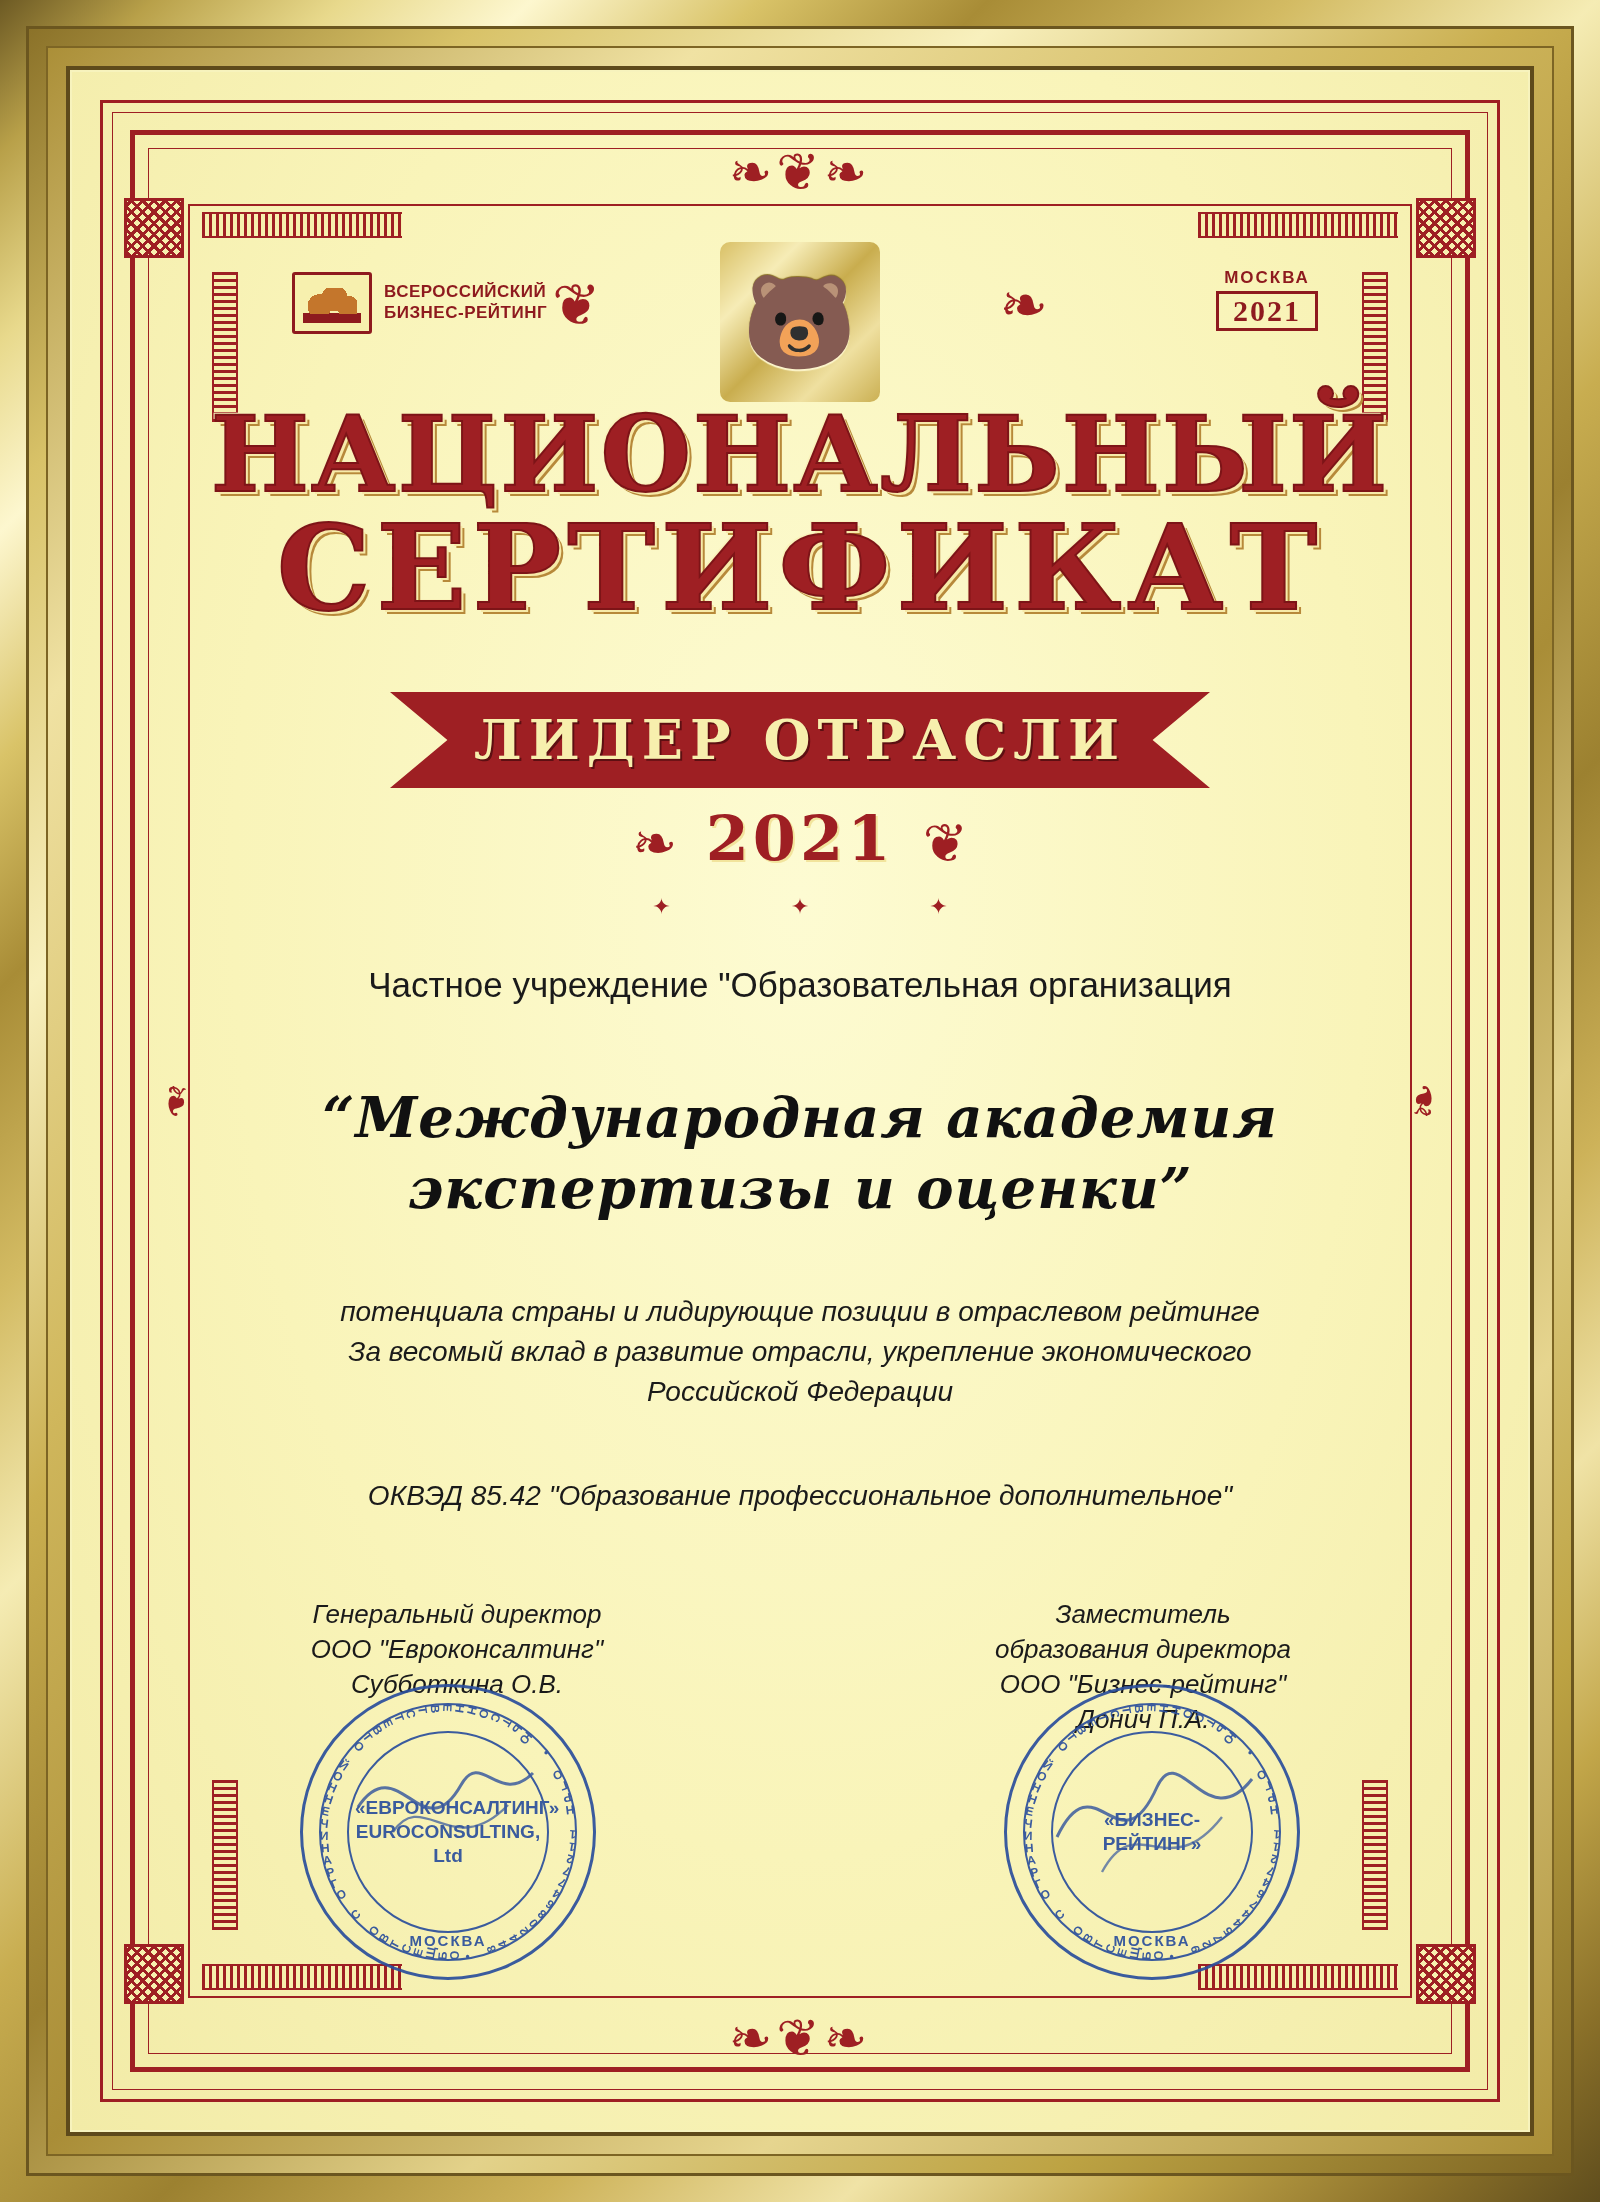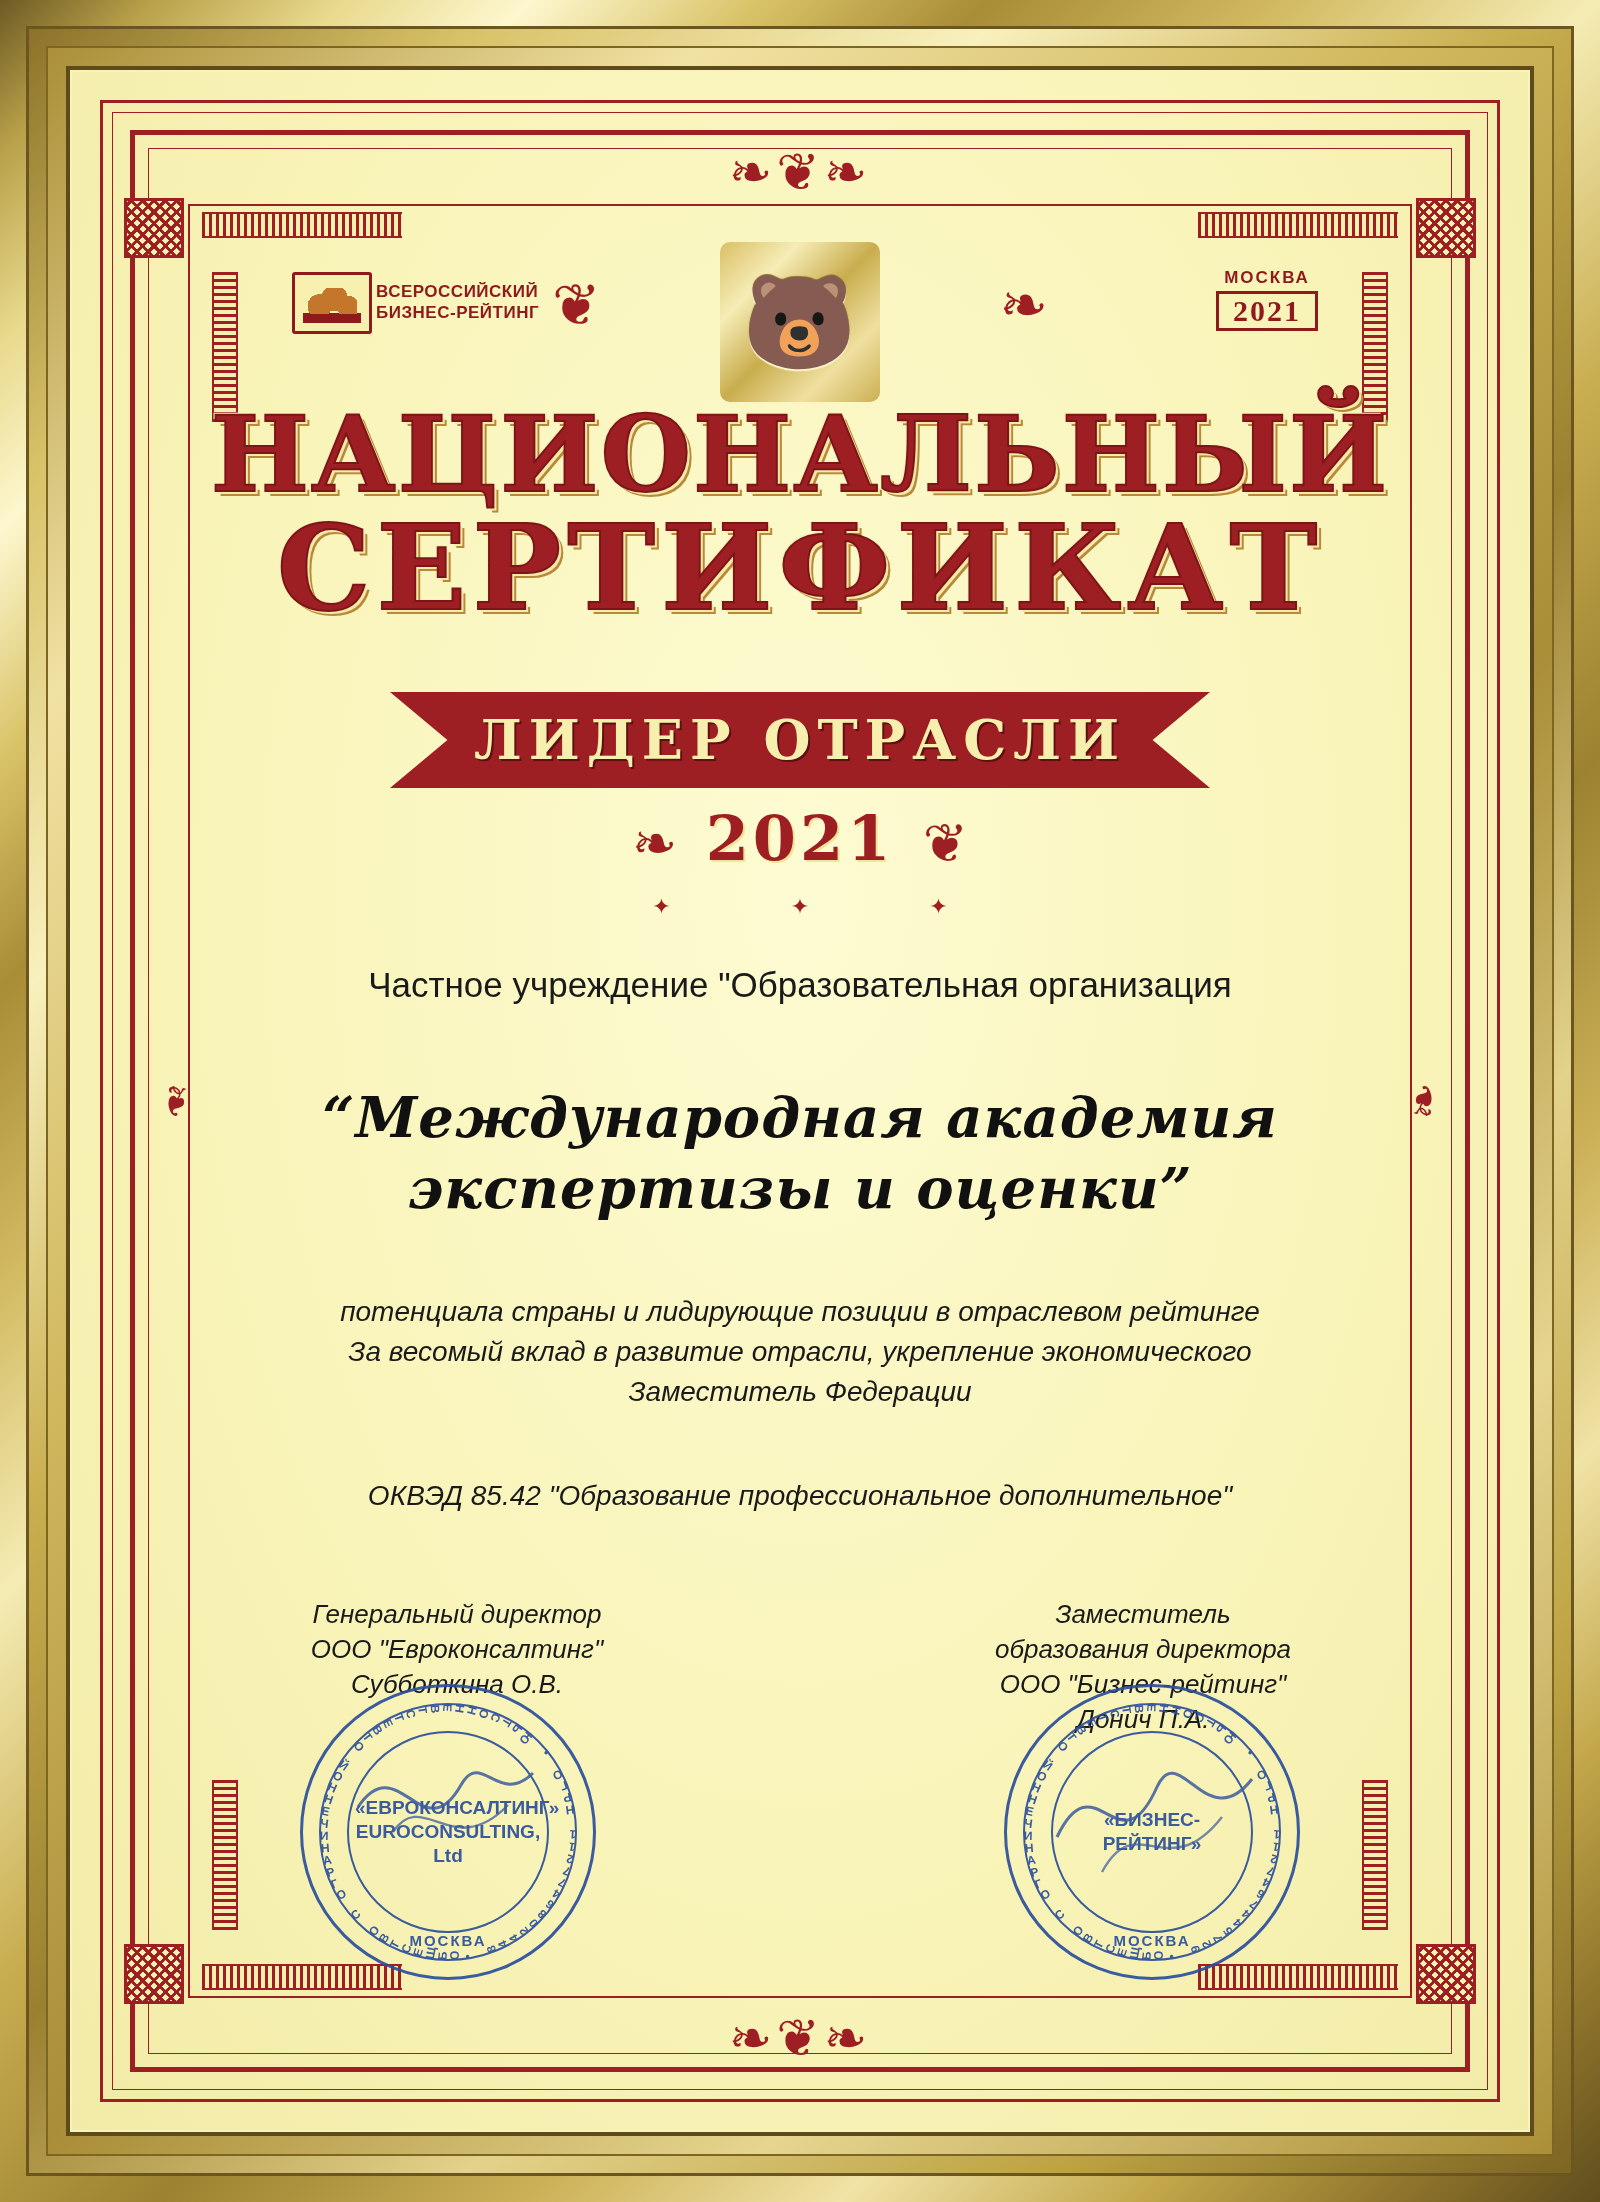--- a/index.html
+++ b/index.html
@@ -189,21 +189,21 @@
   .header-row {
     position: absolute;
     left: 150px; right: 150px; top: 190px;
     height: 120px;
   }
   .logo-vbr {
     position: absolute;
     left: 70px; top: 10px;
     display: flex;
     align-items: center;
-    gap: 4px;
+    gap: 12px;
   }
   .logo-vbr-mark {
     width: 74px; height: 56px;
     border: 3px solid #8e1a1e;
     border-radius: 3px;
     background: #f7f0ae;
     position: relative;
     overflow: hidden;
   }
   .logo-vbr-mark:before {
@@ -575,21 +575,21 @@
     </div>
 
     <div class="org-name">
       <div>“Международная академия</div>
       <div>экспертизы и оценки”</div>
     </div>
 
     <div class="merit">
       <div>потенциала страны и лидирующие позиции в отраслевом рейтинге</div>
       <div>За весомый вклад в развитие отрасли, укрепление экономического</div>
-      <div>Заместитель Федерации</div>
+      <div>Российской Федерации</div>
     </div>
 
     <div class="okved">ОКВЭД 85.42 "Образование профессиональное дополнительное"</div>
 
     <div class="sig-block sig-left">
       <div>Генеральный директор</div>
       <div>ООО "Евроконсалтинг"</div>
       <div>Субботкина О.В.</div>
     </div>
 

